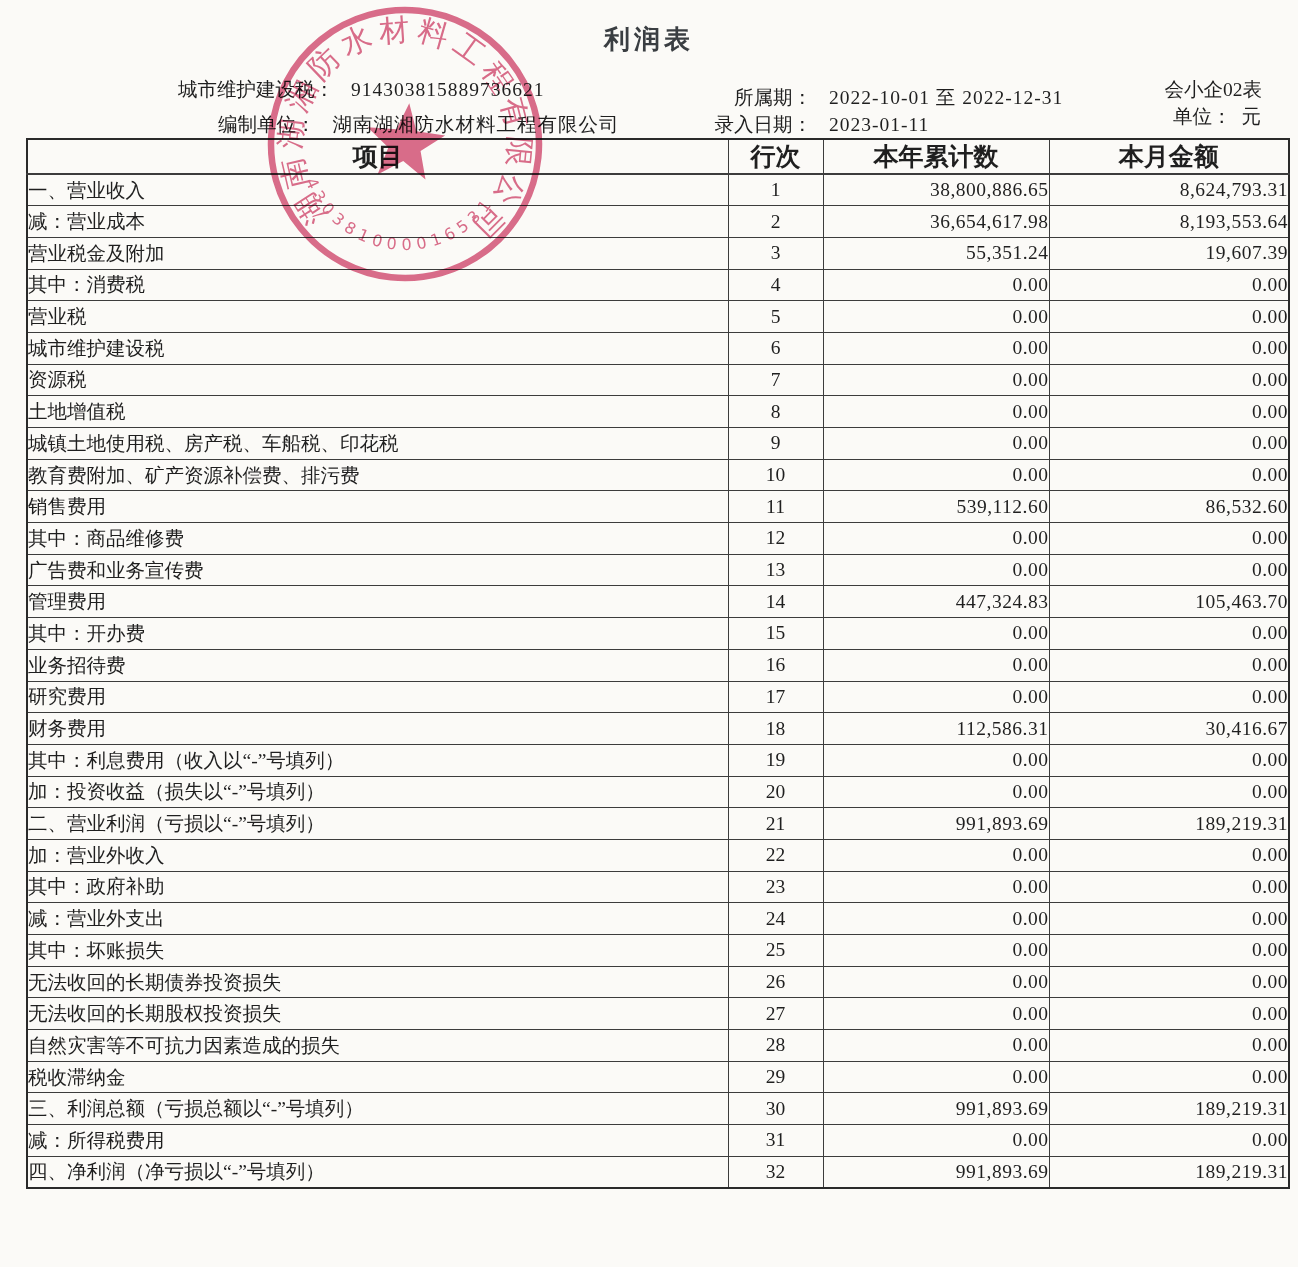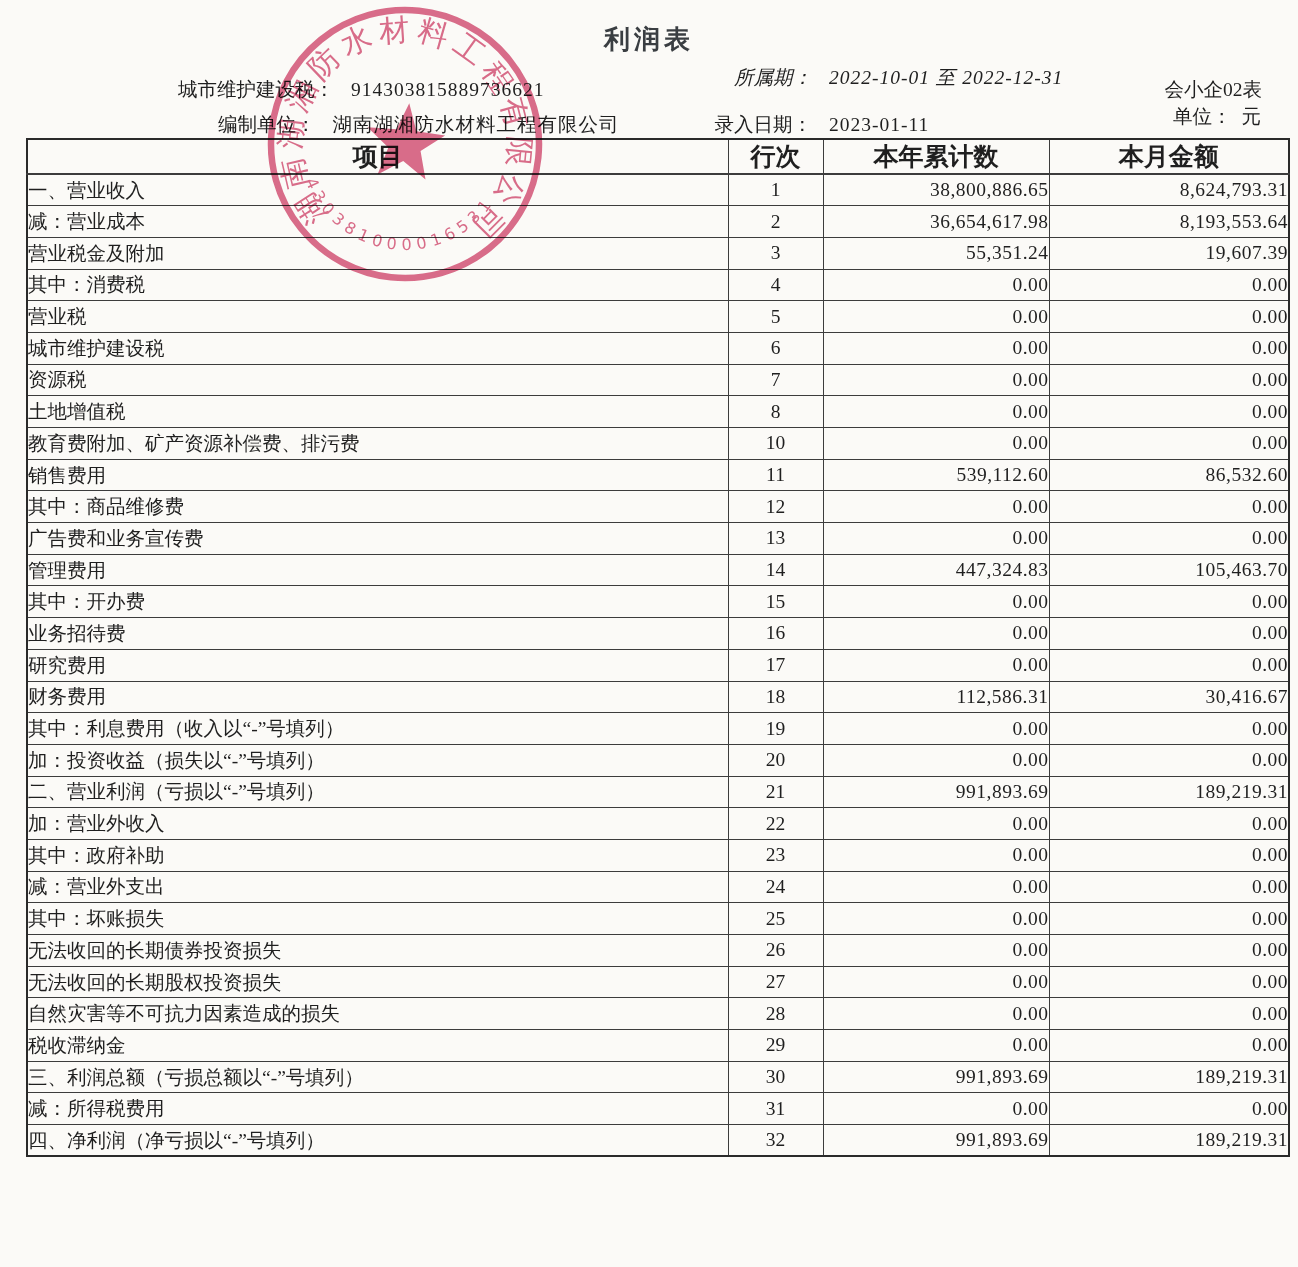--- a/index.html
+++ b/index.html
@@ -23,21 +23,21 @@
     font-size:26px;font-weight:700;letter-spacing:4px;color:var(--title-ink);
   }
   
   .meta-item{position:absolute;font-size:19.5px;white-space:nowrap;}
   .meta-label{display:inline-block;}
   .meta-value{display:inline-block;margin-left:17px;letter-spacing:1px;}
   .meta-taxpayer{left:178px;top:76px;}
   .meta-prepared{left:218px;top:111px;}
   .meta-mid{left:700px;}
   .meta-mid .meta-label{width:112px;text-align:right;}
-  .meta-period{top:64px;font-style:italic;}
+  .meta-period{top:84px;}
   .meta-entry{top:111px;}
   .meta-formcode{right:36px;top:76px;}
   .meta-unit{right:36px;top:103px;}
   .meta-unit .meta-value{margin-left:10px;}
   
   .profit-table{
     position:absolute;left:26px;top:138px;width:1262px;
     border-collapse:collapse;table-layout:fixed;
     border:2.5px solid #2a2a2a;
   }
@@ -155,20 +155,26 @@
           <td class="col-ytd">0.00</td>
           <td class="col-month">0.00</td>
         </tr>
         <tr>
           <td class="col-item ind3">土地增值税</td>
           <td class="col-line">8</td>
           <td class="col-ytd">0.00</td>
           <td class="col-month">0.00</td>
         </tr>
         <tr>
+          <td class="col-item ind3">城镇土地使用税、房产税、车船税、印花税</td>
+          <td class="col-line">9</td>
+          <td class="col-ytd">0.00</td>
+          <td class="col-month">0.00</td>
+        </tr>
+        <tr>
           <td class="col-item ind3">教育费附加、矿产资源补偿费、排污费</td>
           <td class="col-line">10</td>
           <td class="col-ytd">0.00</td>
           <td class="col-month">0.00</td>
         </tr>
         <tr>
           <td class="col-item ind1">销售费用</td>
           <td class="col-line">11</td>
           <td class="col-ytd">539,112.60</td>
           <td class="col-month">86,532.60</td>

